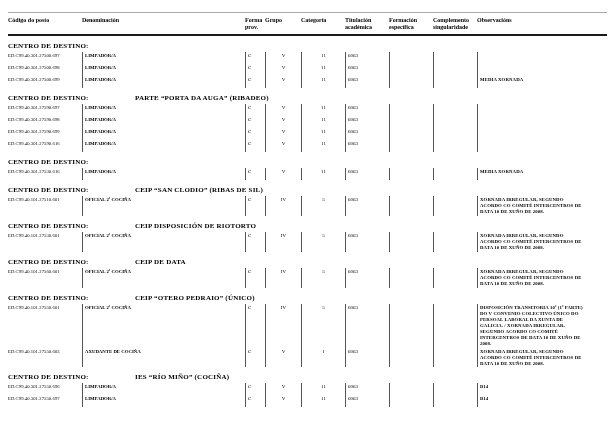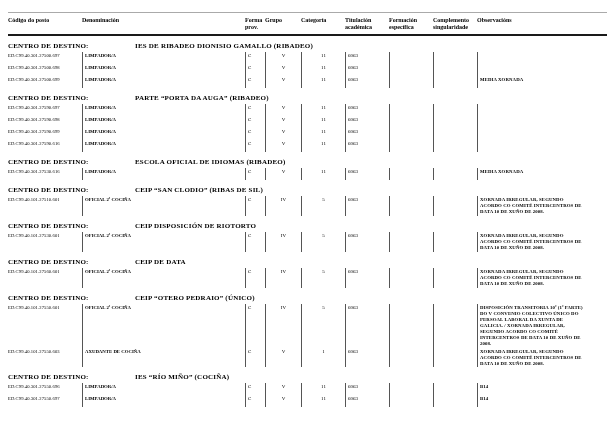--- a/index.html
+++ b/index.html
@@ -58,21 +58,20 @@
     <div class="hc">Titulación académica</div>
     <div class="hc">Formación específica</div>
     <div class="hc">Complemento singularidade</div>
     <div class="hc">Observacións</div>
   </div>
 
   <div id="blocks">
   <section class="block">
     <div class="block-header">
       <span class="gl">CENTRO DE DESTINO:</span>
-      <span class="cn">IES DE RIBADEO DIONISIO GAMALLO (RIBADEO)</span>
     </div>
     <div class="rows">
   <div class="grid row">
     <div class="cell c-codigo">ED.C99.40.301.27500.697</div>
     <div class="cell c-denom">LIMPADOR/A</div>
     <div class="cell c-forma">C</div>
     <div class="cell c-grupo">V</div>
     <div class="cell c-cat">11</div>
     <div class="cell c-tit">6063</div>
     <div class="cell c-form"></div>
@@ -158,21 +157,20 @@
     <div class="cell c-form"></div>
     <div class="cell c-comp"></div>
     <div class="cell c-obs"></div>
   </div>
 </div>
   </section>
 
   <section class="block">
     <div class="block-header">
       <span class="gl">CENTRO DE DESTINO:</span>
-      <span class="cn">ESCOLA OFICIAL DE IDIOMAS (RIBADEO)</span>
     </div>
     <div class="rows">
   <div class="grid row">
     <div class="cell c-codigo">ED.C99.40.301.27530.616</div>
     <div class="cell c-denom">LIMPADOR/A</div>
     <div class="cell c-forma">C</div>
     <div class="cell c-grupo">V</div>
     <div class="cell c-cat">11</div>
     <div class="cell c-tit">6063</div>
     <div class="cell c-form"></div>

